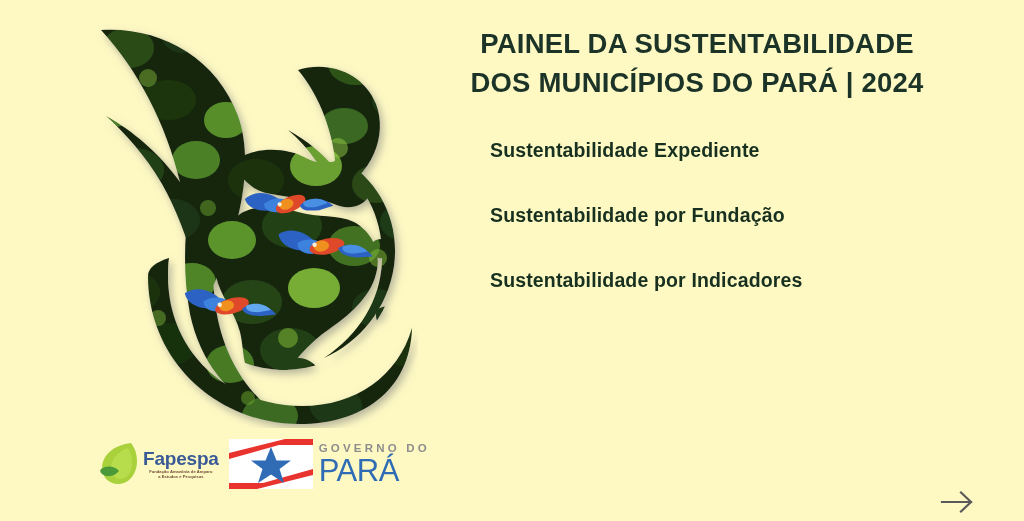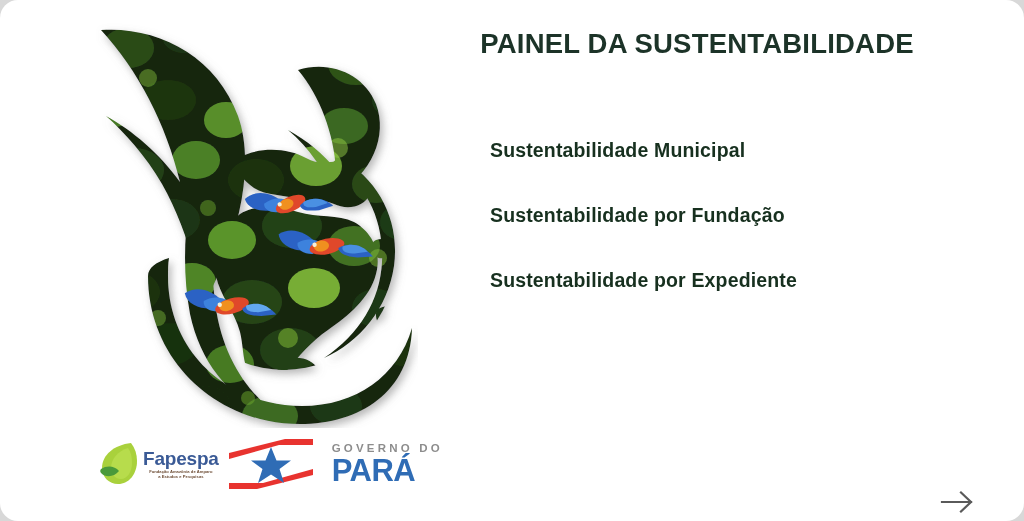--- a/index.html
+++ b/index.html
@@ -8,23 +8,22 @@
     padding: 0;
     background: #d8d8d8;
   }
   body {
     font-family: "Liberation Sans", sans-serif;
   }
   #stage {
     position: relative;
     width: 1024px;
     height: 521px;
-    background: #ffffff;
+    background: #fef9c3;
     overflow: hidden;
-    border-radius: 18px;
   }
 
   
   #hero-art {
     position: absolute;
     left: 88px;
     top: 8px;
     width: 330px;
     height: 420px;
   }
@@ -108,35 +107,35 @@
     white-space: nowrap;
   }
   #para-logo {
     display: flex;
     align-items: center;
     margin-left: 10px;
     height: 52px;
   }
   #para-flag { width: 84px; height: 50px; display: block; }
   #para-wordmark {
-    margin-left: 19px;
+    margin-left: 6px;
     display: flex;
     flex-direction: column;
     justify-content: center;
   }
   #para-governo {
     font-size: 11.5px;
     font-weight: bold;
     color: #8d8d8d;
     letter-spacing: 3.2px;
     line-height: 13px;
   }
   #para-name {
     font-size: 31px;
-    font-weight: bold;
+    font-weight: normal;
     color: #2f6cb5;
     line-height: 31px;
     letter-spacing: -0.5px;
   }
 
   
   #next-arrow {
     position: absolute;
     left: 938px;
     top: 489px;
@@ -301,26 +300,27 @@
         <ellipse cx="2" cy="2" rx="7" ry="5" fill="#f0901f"></ellipse>
         <path d="M16,7 C28,1 40,8 46,18 L32,17 C24,15 16,13 16,7 Z" fill="#2b62c4"></path>
         <path d="M20,5 C30,3 38,7 42,13 L30,13 C24,12 18,10 20,5 Z" fill="#62a8ef"></path>
         <circle cx="-4" cy="0" r="2" fill="#f6f0d8"></circle>
       </g>
     </svg>
   </div>
 
   <div id="title-block">
     <div class="title-line" id="title-line-1">PAINEL DA SUSTENTABILIDADE</div>
+    <div class="title-line" id="title-line-2">DOS MUNICÍPIOS DO PARÁ | 2024</div>
   </div>
 
   <nav id="menu-list">
-    <div class="menu-item">Sustentabilidade Municipal</div>
+    <div class="menu-item">Sustentabilidade Expediente</div>
     <div class="menu-item">Sustentabilidade por Fundação</div>
-    <div class="menu-item">Sustentabilidade por Expediente</div>
+    <div class="menu-item">Sustentabilidade por Indicadores</div>
   </nav>
 
   <div id="logo-bar">
 
     <div id="fapespa-logo">
       <svg id="fapespa-mark" viewBox="0 0 44 50">
         <path d="M33,4 C16,6 4,16 4,29 C4,38 11,45 20,45 C31,45 39,35 39,22 C39,15 37,9 33,4 Z" fill="#a9d13c"></path>
         <path d="M30,9 C20,12 13,20 13,29 C13,35 17,40 23,40 C29,40 34,33 34,24 C34,18 33,13 30,9 Z" fill="#b7dc4c"></path>
         <path d="M3,30 C9,26 17,27 21,32 C16,38 8,39 3,34 C2,33 2,31 3,30 Z" fill="#4a9a3a"></path>
       </svg>

